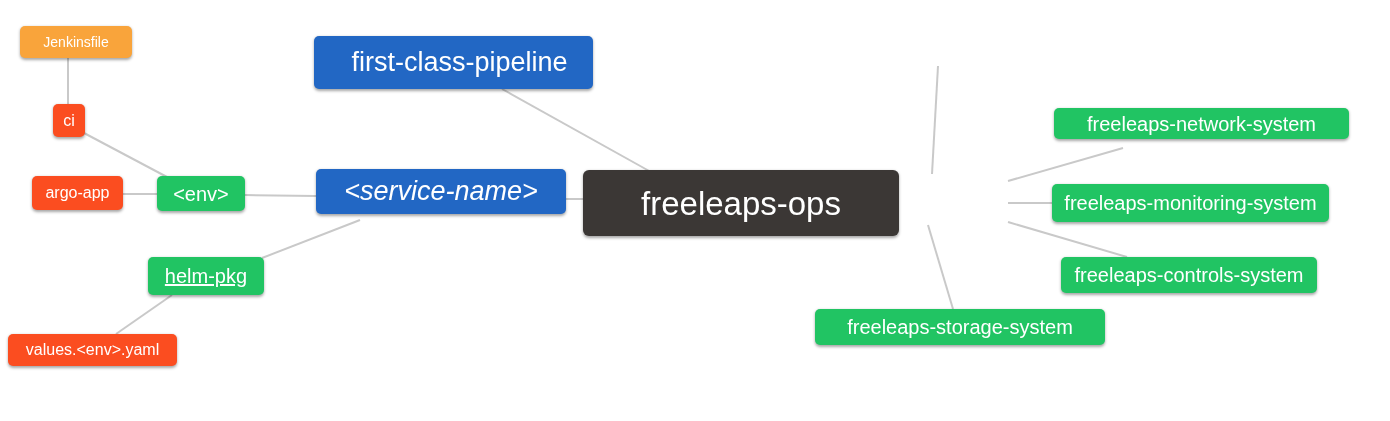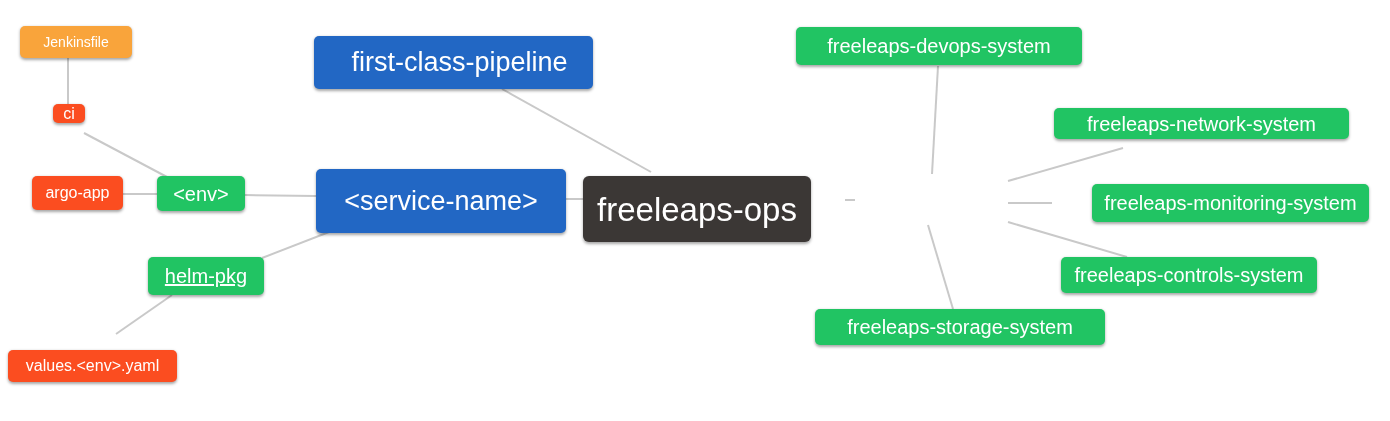--- a/index.html
+++ b/index.html
@@ -42,32 +42,32 @@
     user-select: none;
   }
   .lvl0 { background: var(--root-bg, #3b3735); font-size: 33px; border-radius: 6px; }
   .lvl1 { background: var(--branch-bg, #2267c4); font-size: 27px; }
   .lvl2 { background: var(--leaf-green-bg, #21c463); font-size: 20px; }
   .lvl3 { background: var(--leaf-red-bg, #fb4d20); font-size: 16px; }
   .lvl4 { background: var(--leaf-orange-bg, #f9a43b); font-size: 14px; }
 
   
   #n-jenkinsfile { left: 20px;   top: 26px;  width: 112px;  height: 32px; }
-  #n-ci          { left: 53px;   top: 104px; width: 32px;  height: 19px; }
+  #n-ci          { left: 53px;   top: 104px; width: 32px;  height: 33px; }
   #n-argo-app    { left: 32px;   top: 176px; width: 91px;  height: 34px; }
   #n-env         { left: 157px;  top: 176px; width: 88px;  height: 35px; }
   #n-helm-pkg    { left: 148px;  top: 257px; width: 116px; height: 38px; text-decoration: underline; }
-  #n-values-yaml { left: 8px;    top: 334px; width: 169px; height: 32px; margin-top: 16px; }
+  #n-values-yaml { left: 8px;    top: 334px; width: 169px; height: 32px; }
   #n-pipeline    { left: 314px;  top: 36px;  width: 279px; height: 53px; padding-left: 12px; }
-  #n-service     { left: 316px;  top: 169px; width: 250px; height: 64px; }
-  #n-root        { left: 583px;  top: 176px; width: 228px; height: 66px; }
+  #n-service     { left: 316px;  top: 169px; width: 250px; height: 45px; font-style: italic; }
+  #n-root        { left: 583px;  top: 170px; width: 316px; height: 66px; }
   #n-manifests   { left: 855px;  top: 174px; width: 153px; height: 51px; }
   #n-devops      { left: 796px;  top: 27px;  width: 286px; height: 38px; }
   #n-network     { left: 1054px; top: 108px; width: 295px; height: 31px; }
-  #n-monitoring  { left: 1052px; top: 184px; width: 277px; height: 38px; margin-left: 40px; }
+  #n-monitoring  { left: 1052px; top: 184px; width: 277px; height: 38px; }
   #n-controls    { left: 1061px; top: 257px; width: 256px; height: 36px; }
   #n-storage     { left: 815px;  top: 309px; width: 290px; height: 36px; }
 </style>
 </head>
 <body>
 
 <div id="canvas">
 
   <svg id="edge-layer" viewBox="0 0 1390 421" xmlns="http://www.w3.org/2000/svg">
     <line x1="68" y1="58" x2="68" y2="104"></line>
@@ -88,19 +88,18 @@
 
   <div id="n-jenkinsfile" class="node lvl4">Jenkinsfile</div>
   <div id="n-ci" class="node lvl3">ci</div>
   <div id="n-argo-app" class="node lvl3">argo-app</div>
   <div id="n-env" class="node lvl2">&lt;env&gt;</div>
   <div id="n-helm-pkg" class="node lvl2">helm-pkg</div>
   <div id="n-values-yaml" class="node lvl3">values.&lt;env&gt;.yaml</div>
   <div id="n-pipeline" class="node lvl1">first-class-pipeline</div>
   <div id="n-service" class="node lvl1">&lt;service-name&gt;</div>
   <div id="n-root" class="node lvl0">freeleaps-ops</div>
-  <div id="n-devops" class="node lvl2">freeleaps-devops-system</div>
   <div id="n-network" class="node lvl2">freeleaps-network-system</div>
   <div id="n-monitoring" class="node lvl2">freeleaps-monitoring-system</div>
   <div id="n-controls" class="node lvl2">freeleaps-controls-system</div>
   <div id="n-storage" class="node lvl2">freeleaps-storage-system</div>
 
 </div>
 
 </body></html>

